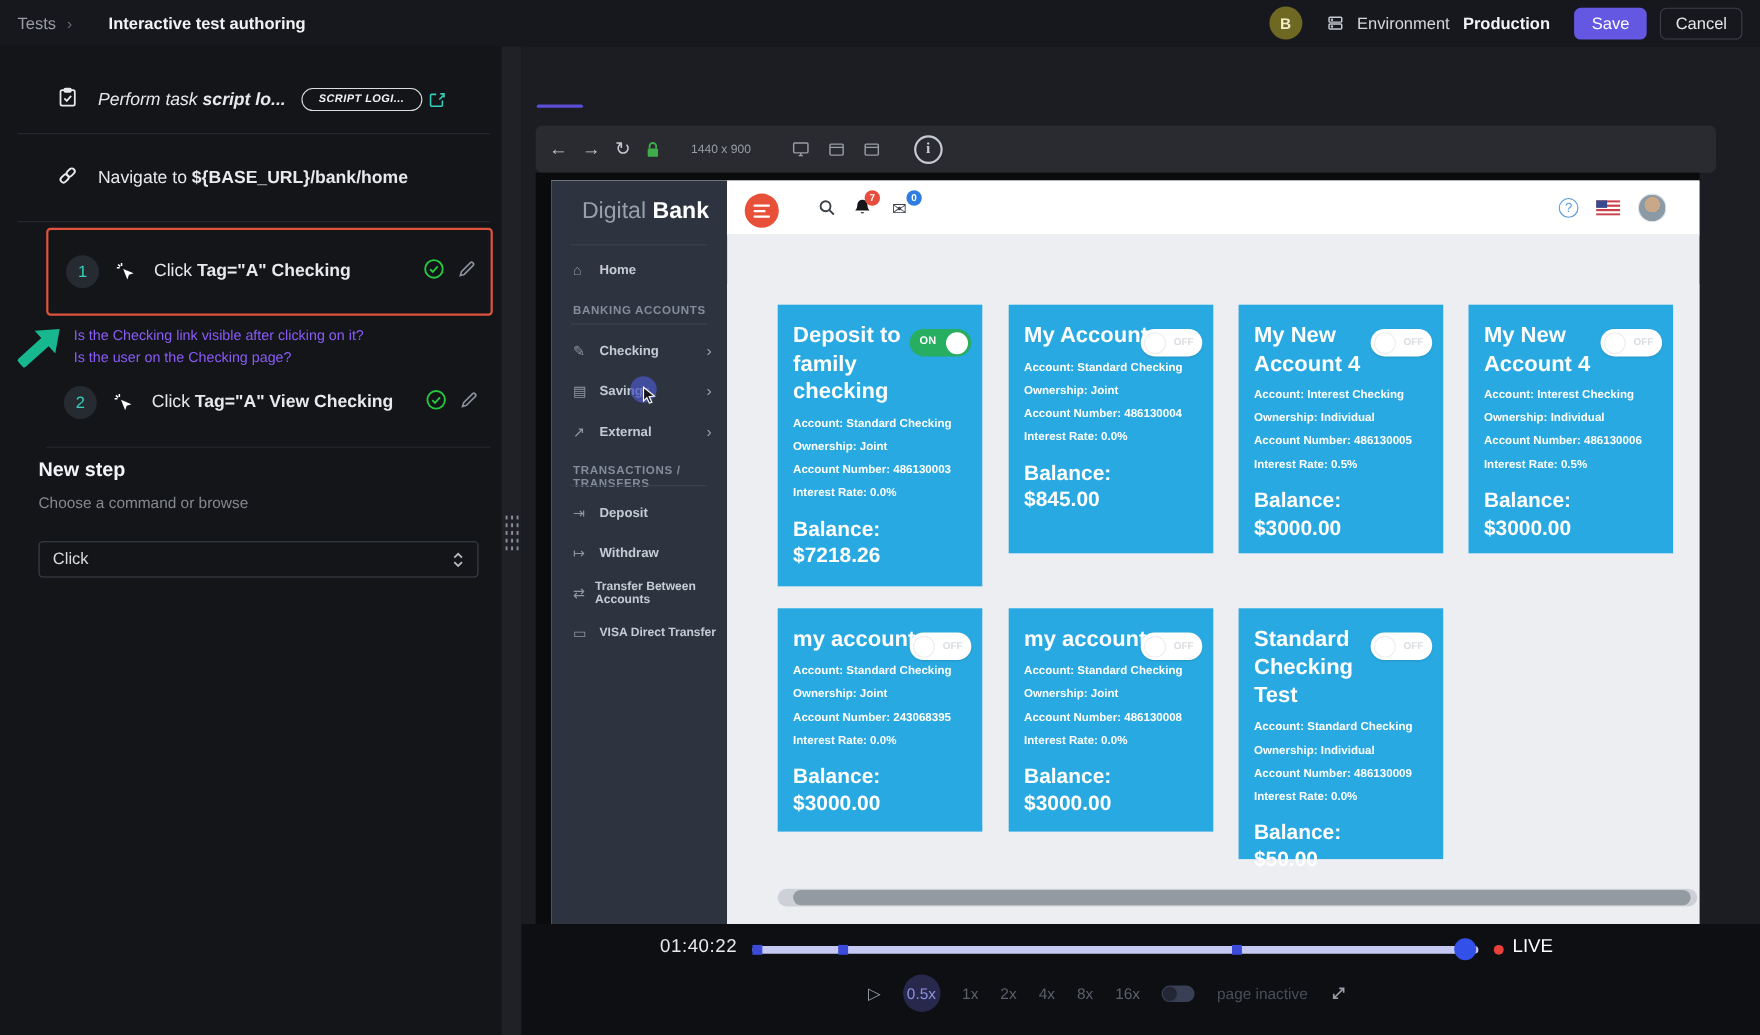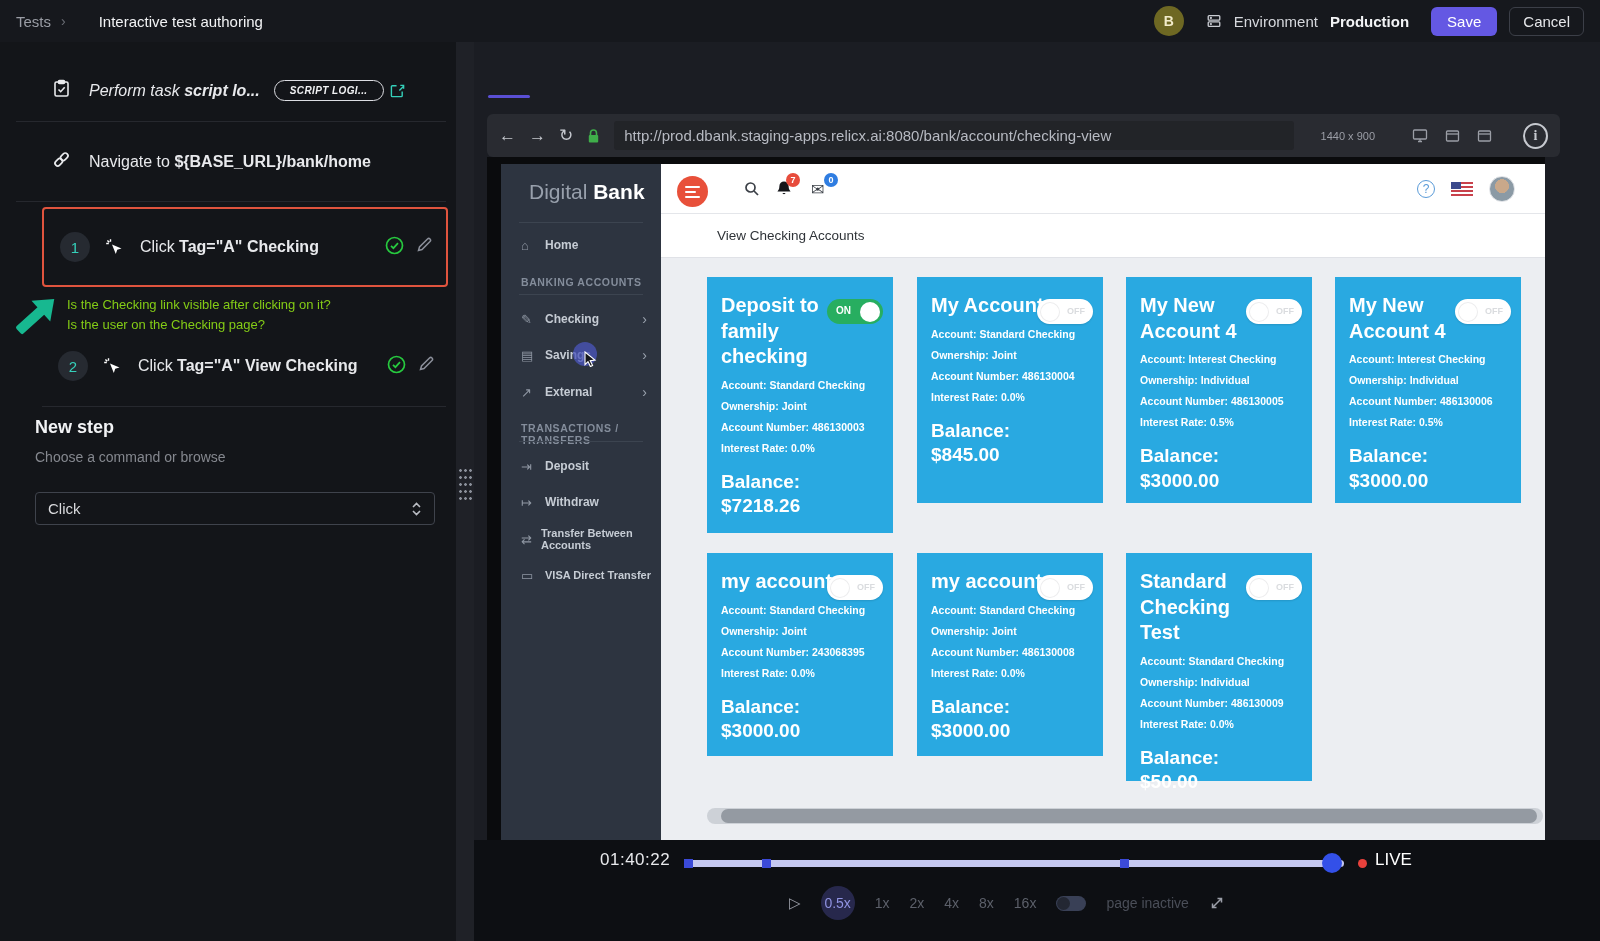--- a/index.html
+++ b/index.html
@@ -6,21 +6,21 @@
   html,body { background:#0c0d10; }
   .root { position:relative; width:1600px; height:941px; overflow:hidden;
           font-family:"Liberation Sans",sans-serif; background:#16181d; }
 
   
   .top-header { position:absolute; top:0; left:0; right:0; height:42px; background:#16181d;
                 display:flex; align-items:center; justify-content:space-between; padding:0 16px; z-index:30; }
   .crumbs { display:flex; align-items:center; gap:10px; font-size:15px; }
   .crumb-root { color:#9a9da5; }
   .crumb-sep { color:#6a6d75; font-size:14px; }
-  .crumb-cur { color:#f2f3f5; font-weight:normal;padding-left:23px; }
+  .crumb-cur { color:#f2f3f5; font-weight:bold;padding-left:23px; }
   .hdr-right { display:flex; align-items:center; gap:12px; }
   .avatar-b { width:30px; height:30px; border-radius:50%; background:#6e6823; color:#f2ecca;
               font-size:14px; font-weight:bold; display:flex; align-items:center; justify-content:center; margin-right:10px;}
   .env-icon { color:#c9ccd2; display:flex; }
   .env-label { color:#d6d8dd; font-size:15px; }
   .env-value { color:#f2f3f5; font-size:15px; font-weight:bold; margin-right:10px; }
   .btn-save { background:#6458e3; color:#fff; font-size:15px; border:none; border-radius:6px;
               padding:6px 16px; cursor:pointer; }
   .btn-cancel { background:transparent; color:#e6e7ea; font-size:15px; border:1px solid #3c3f48;
                 border-radius:6px; padding:5px 13px; cursor:pointer; }
@@ -39,21 +39,21 @@
   .row-nav .step-ic { margin-right:18px; }
   .nav-text { font-size:16px; }
   .nav-text b, .step-text b { font-weight:bold; }
   .step1-box { position:absolute; top:165px; left:42px; width:406px; height:80px;
                border:2px solid #e0543e; border-radius:4px; display:flex; align-items:center; }
   .num-circle { width:30px; height:30px; border-radius:50%; background:#262a31; color:#35d0ba;
                 font-size:15px; display:flex; align-items:center; justify-content:center; margin-left:16px; flex:none; }
   .click-ic { margin-left:14px; color:#fff; display:flex; flex:none; }
   .step-text { font-size:16px; color:#e8e9ec; margin-left:16px; white-space:nowrap; }
   .step-icons { margin-left:auto; display:flex; align-items:center; gap:12px; margin-right:14px; }
-  .questions { position:absolute; top:253px; left:67px; color:#84cc16; font-size:13px; line-height:20px; }
+  .questions { position:absolute; top:253px; left:67px; color:#8b5cf6; font-size:13px; line-height:20px; }
   .annot-arrow { position:absolute; top:246px; left:8px; }
   .row-step2 { top:301px; left:42px; right:8px; height:46px; }
   .lp-divider { position:absolute; top:364px; left:42px; right:10px; border-bottom:1px solid #26282e; }
   .new-step-title { position:absolute; top:375px; left:35px; color:#f2f3f5; font-size:18px; font-weight:bold; }
   .new-step-sub { position:absolute; top:407px; left:35px; color:#85888f; font-size:14px; }
   .command-select { position:absolute; top:450px; left:35px; width:400px; height:33px;
                     border:1px solid #3f434c; border-radius:4px; display:flex; align-items:center;
                     padding:0 12px; color:#d9dadd; font-size:15px; cursor:pointer; }
   .command-select .caret { margin-left:auto; color:#b9bcc3; display:flex; }
 
@@ -305,21 +305,20 @@
     <div class="browser-bar">
       <span class="b-ic">←</span>
       <span class="b-ic">→</span>
       <span class="b-ic">↻</span>
       <span style="display:flex;">
         <svg width="15" height="16" viewBox="0 0 15 16">
             <path d="M4.5 7 V5 a3 3 0 0 1 6 0 v2" fill="none" stroke="#3fae4a" stroke-width="1.6"></path>
         <rect x="2.8" y="7" width="9.4" height="7.5" rx="1" fill="#3fae4a"></rect>
           </svg>
       </span>
-      <span class="url-field">http://prod.dbank.staging-apps.relicx.ai:8080/bank/account/checking-view</span>
       <span class="res-label">1440 x 900</span>
       <span class="frame-ics">
         <span style="display:flex;">
           <svg width="16" height="15" viewBox="0 0 16 15" fill="none" stroke="currentColor" stroke-width="1.3">
             <rect x="1.5" y="2" width="13" height="9" rx="1"></rect>
               <path d="M6 13.5 h4 M8 11 v2.5"></path>
           </svg>
         </span>
         <span style="display:flex;">
           <svg width="15" height="14" viewBox="0 0 15 14" fill="none" stroke="currentColor" stroke-width="1.3">
@@ -421,23 +420,20 @@
             </span>
             <span class="user-photo"></span>
           </div>
         </div>
         <div class="hamburger" style="left:176px; top:12px; position:absolute;">
           <span></span>
             <span></span>
             <span></span>
         </div>
 
-        <div class="bank-titlebar">
-          <span>View Checking Accounts</span>
-        </div>
 
         <div class="bank-content">
 
           <div class="acct-card" style="left:46px; top:19px; height:256px;">
             <div class="card-title">Deposit to family checking</div>
             <div class="toggle on">
                 <span class="t-label">ON</span>
                 <span class="knob"></span>
               </div>
             <div class="card-line">Account: Standard Checking</div>

